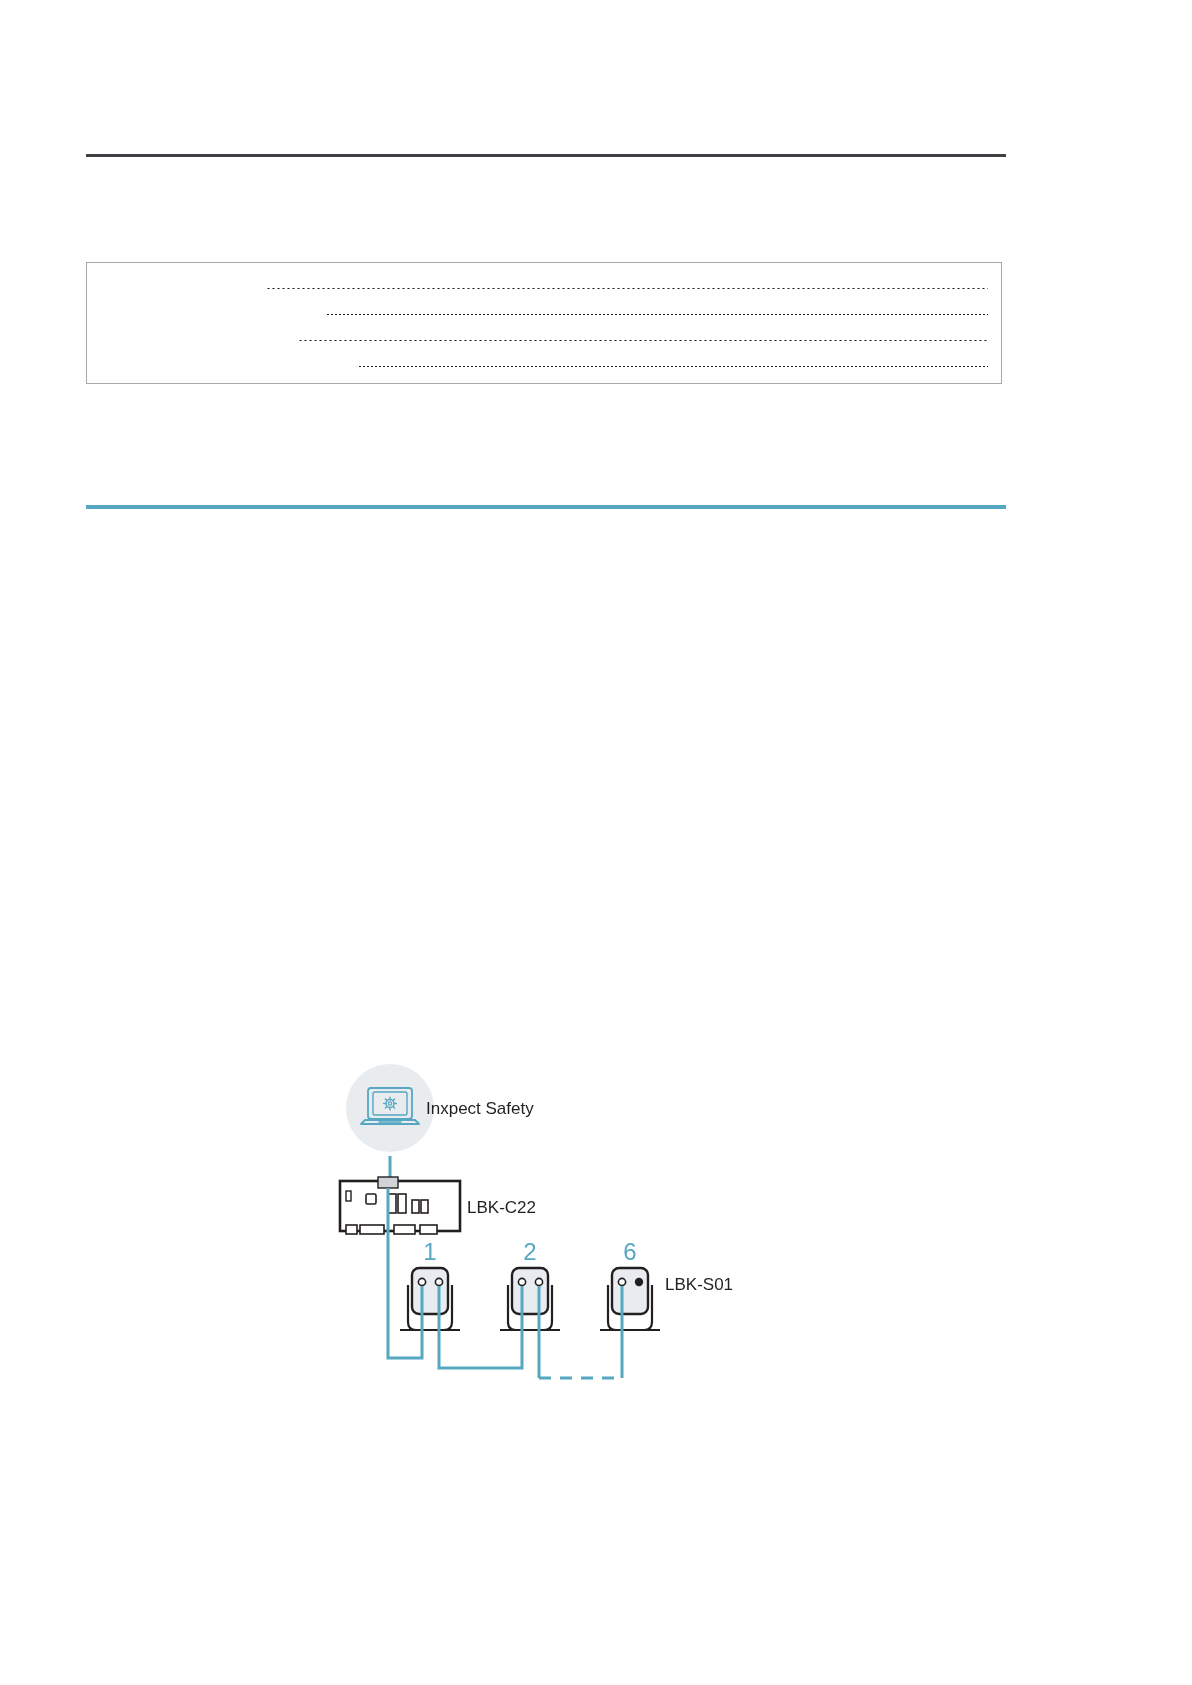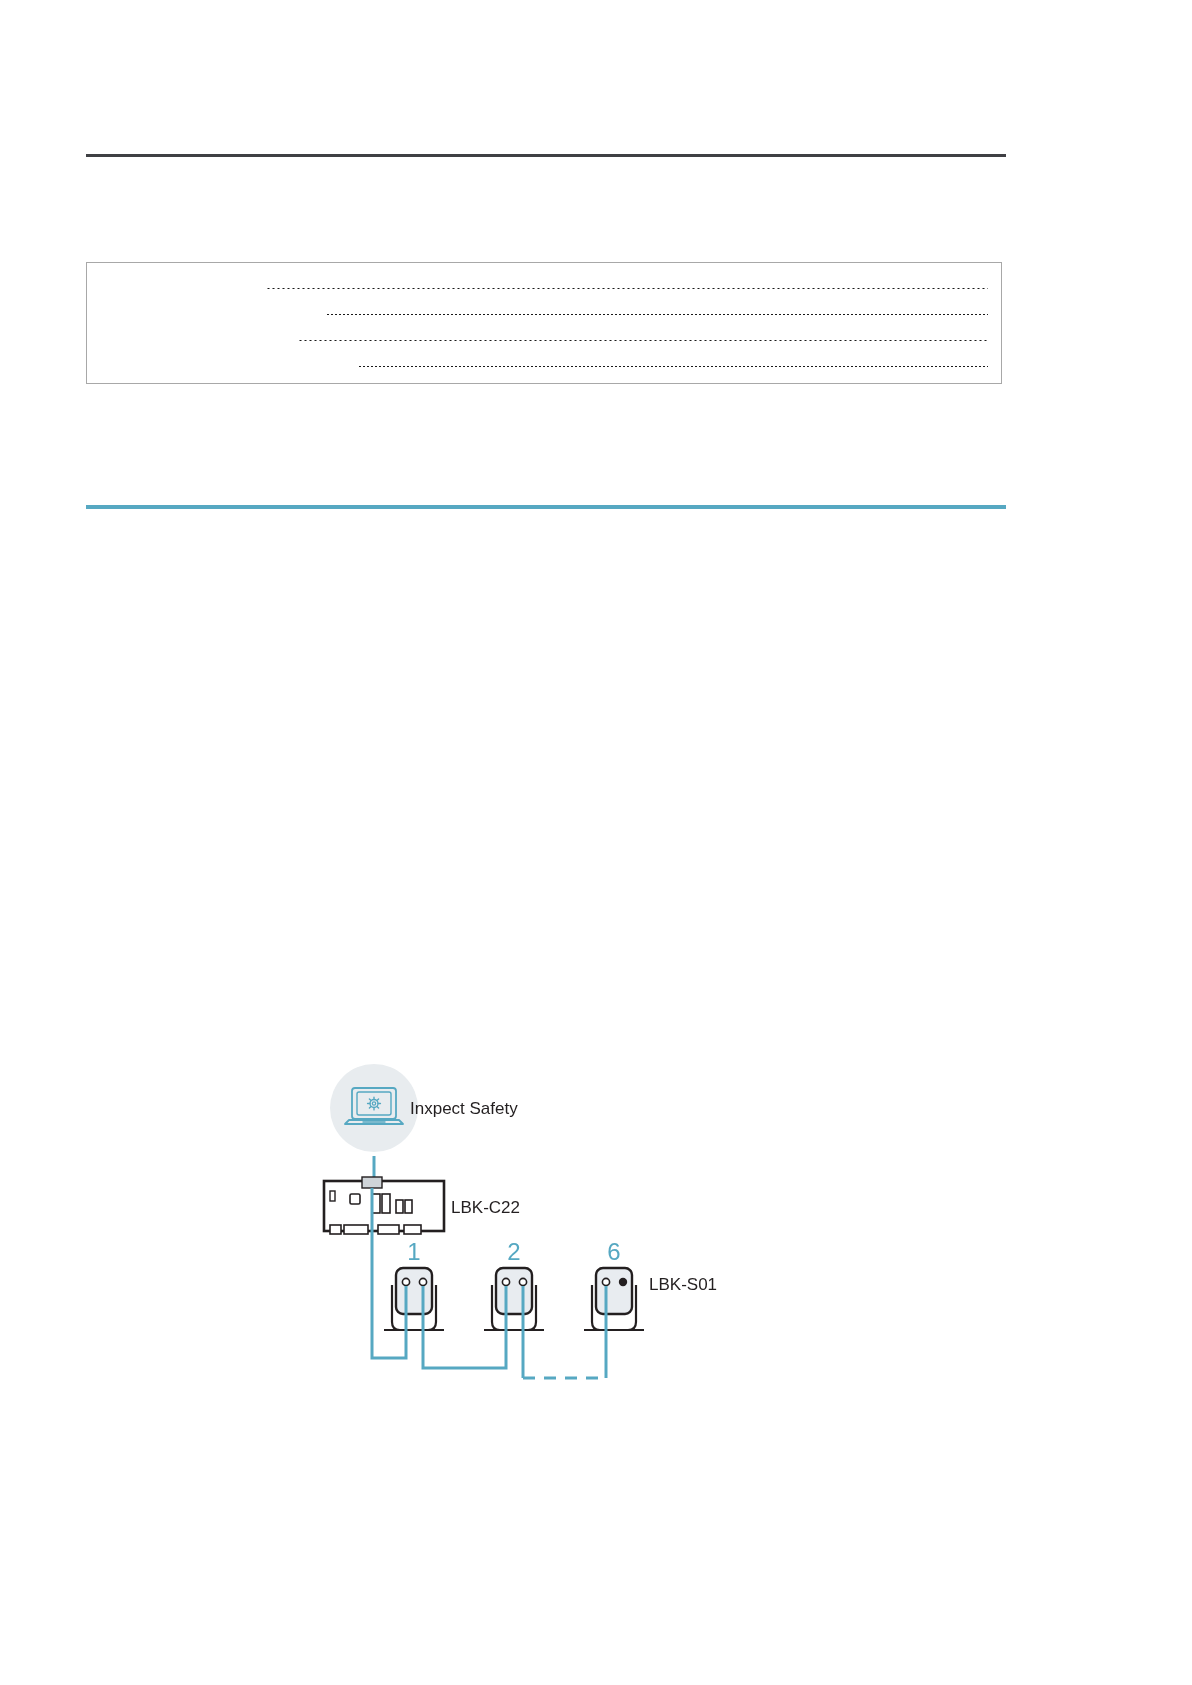--- a/index.html
+++ b/index.html
@@ -88,21 +88,21 @@
     left: 86px;
     top: 505px;
     width: 920px;
     height: 4px;
     background: #56a8c2;
   }
 
   
   .diagram {
     position: absolute;
-    left: 304px;
+    left: 320px;
     top: 1060px;
     width: 560px;
     height: 350px;
   }
   .diagram svg { display: block; }
 
   .dg-label {
     font-family: "Liberation Sans", sans-serif;
     font-size: 17px;
     fill: #231f20;

